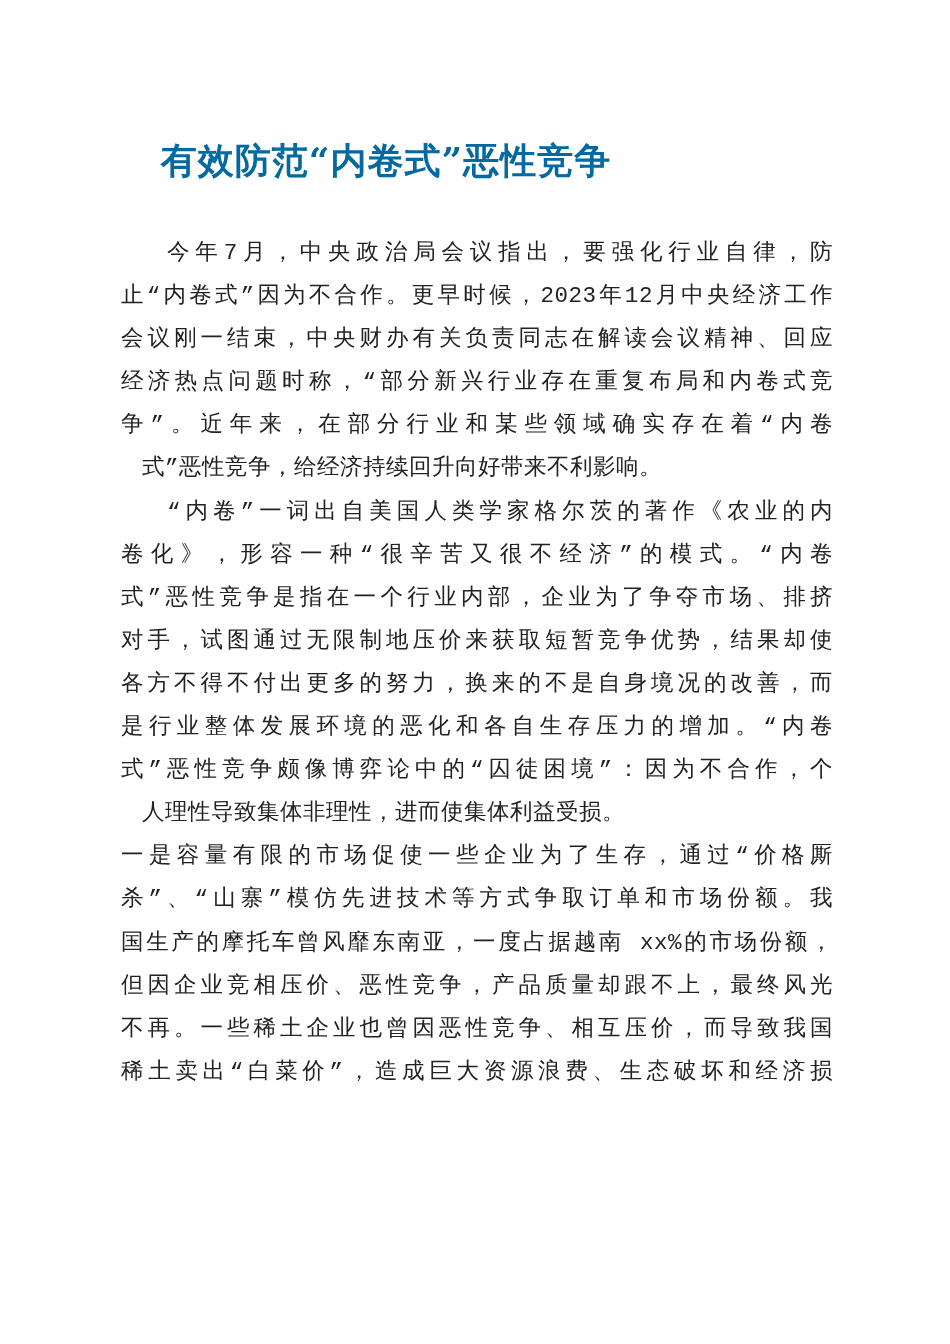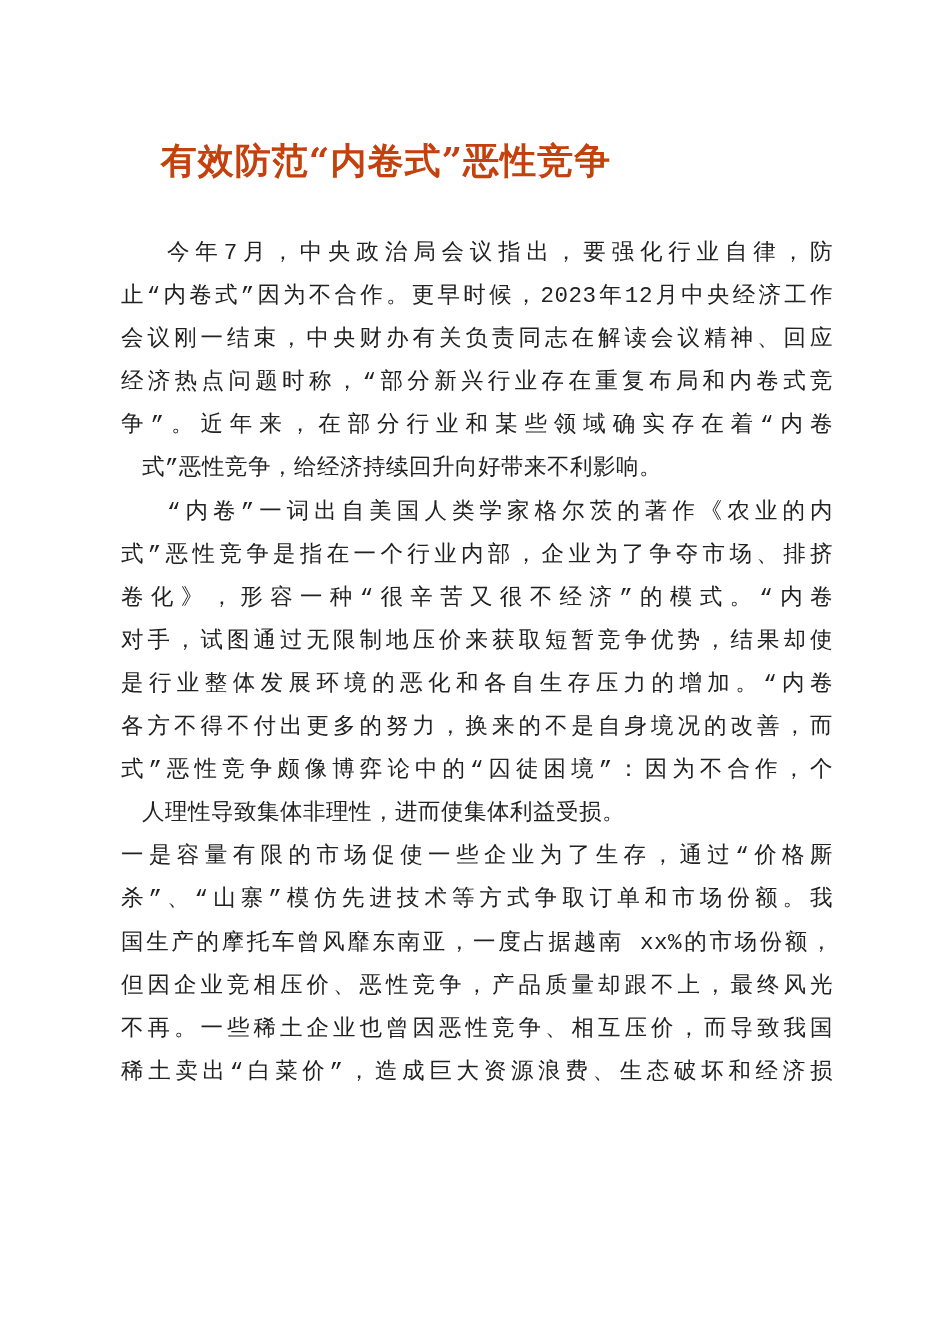--- a/index.html
+++ b/index.html
@@ -1,21 +1,21 @@
 <!DOCTYPE html>
 <html><head>
 <meta charset="utf-8">
 <style>
   html, body { margin: 0; padding: 0; background: #ffffff; }
   body { width: 950px; height: 1344px; position: relative; overflow: hidden; }
   .page { position: absolute; left: 0; top: 0; width: 950px; height: 1344px; background: #ffffff; }
   .title {
     position: absolute; left: 0; top: 136px; width: 772px; text-align: center;
     font-family: "DejaVu Serif", "Liberation Serif", serif;
-    font-weight: bold; font-size: 36px; letter-spacing: 1px; color: #c2410c; line-height: 48px;
+    font-weight: bold; font-size: 36px; letter-spacing: 1px; color: #0369a1; line-height: 48px;
   }
   .body {
     position: absolute; left: 121px; top: 232px; width: 712px;
     font-family: Liberation Mono, monospace;
     font-size: 22.5px; color: #222222;
   }
   .line {
     height: 43.1px; line-height: 43.1px; white-space: nowrap;
     text-align: justify; text-align-last: justify; letter-spacing: 0.5px;
   }
@@ -32,25 +32,25 @@
     <div>
       <div class="line indent">今年7月，中央政治局会议指出，要强化行业自律，防</div>
       <div class="line">止“内卷式”因为不合作。更早时候，2023年12月中央经济工作</div>
       <div class="line">会议刚一结束，中央财办有关负责同志在解读会议精神、回应</div>
       <div class="line">经济热点问题时称，“部分新兴行业存在重复布局和内卷式竞</div>
       <div class="line">争”。近年来，在部分行业和某些领域确实存在着“内卷</div>
       <div class="line last">式”恶性竞争，给经济持续回升向好带来不利影响。</div>
     </div>
     <div>
       <div class="line indent">“内卷”一词出自美国人类学家格尔茨的著作《农业的内</div>
+      <div class="line">卷化》，形容一种“很辛苦又很不经济”的模式。“内卷</div>
       <div class="line">式”恶性竞争是指在一个行业内部，企业为了争夺市场、排挤</div>
-      <div class="line">卷化》，形容一种“很辛苦又很不经济”的模式。“内卷</div>
       <div class="line">对手，试图通过无限制地压价来获取短暂竞争优势，结果却使</div>
+      <div class="line">各方不得不付出更多的努力，换来的不是自身境况的改善，而</div>
       <div class="line">是行业整体发展环境的恶化和各自生存压力的增加。“内卷</div>
-      <div class="line">各方不得不付出更多的努力，换来的不是自身境况的改善，而</div>
       <div class="line">式”恶性竞争颇像博弈论中的“囚徒困境”：因为不合作，个</div>
       <div class="line last">人理性导致集体非理性，进而使集体利益受损。</div>
     </div>
     <div>
       <div class="line">一是容量有限的市场促使一些企业为了生存，通过“价格厮</div>
       <div class="line">杀”、“山寨”模仿先进技术等方式争取订单和市场份额。我</div>
       <div class="line">国生产的摩托车曾风靡东南亚，一度占据越南 xx%的市场份额，</div>
       <div class="line">但因企业竞相压价、恶性竞争，产品质量却跟不上，最终风光</div>
       <div class="line">不再。一些稀土企业也曾因恶性竞争、相互压价，而导致我国</div>
       <div class="line">稀土卖出“白菜价”，造成巨大资源浪费、生态破坏和经济损</div>

